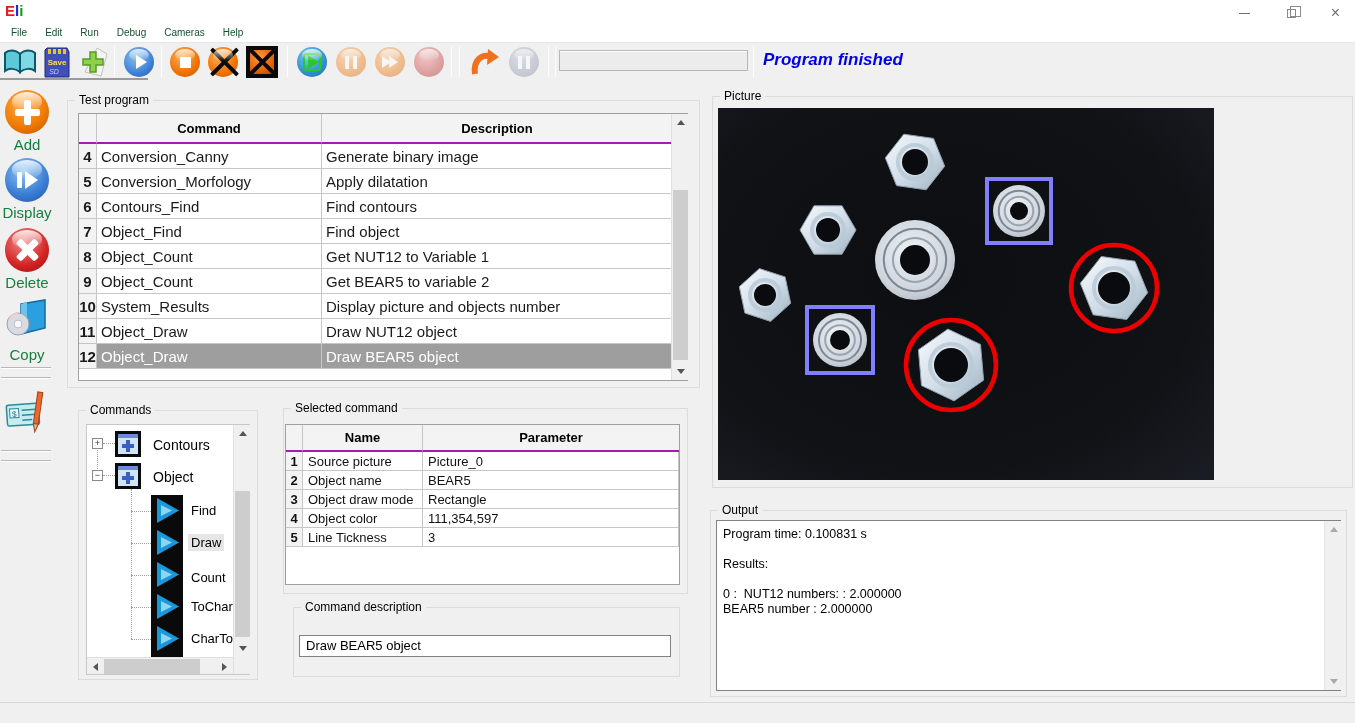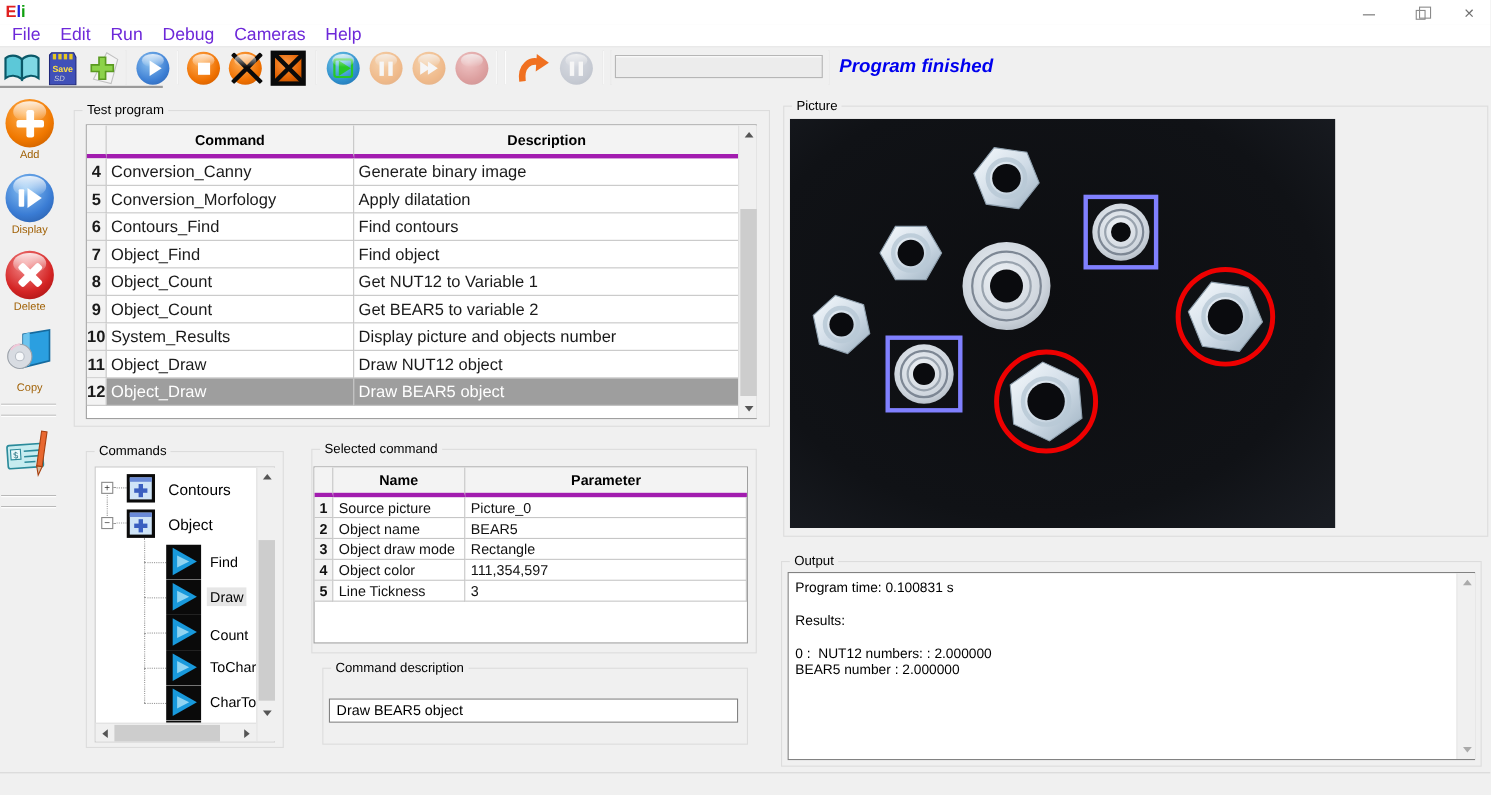--- a/index.html
+++ b/index.html
@@ -11,21 +11,21 @@
   
   .titlebar { left:0; top:0; width:1355px; height:22px; background:#fff; }
   .logo { left:5px; top:2px; font-size:15px; font-weight:900; letter-spacing:0px; }
   .winbtn { top:0; width:45px; height:26px; display:flex; align-items:center; justify-content:center; color:#707070; }
   .min-glyph { width:11px; height:1px; background:#707070; }
   .restore-glyph { width:9px; height:9px; border:1px solid #8a8a8a; background:#fff; position:relative; }
   .restore-glyph::before { content:''; position:absolute; left:2px; top:-4px; width:9px; height:9px; border:1px solid #8a8a8a; border-left-width:1px; background:transparent; }
   .close-glyph { font-size:16px; color:#707070; line-height:16px; }
 
   .menubar { left:0; top:22px; width:1355px; height:20px; background:#fff; display:flex; align-items:center; padding-left:2px; }
-  .menu-item { font-size:16px; color:#6d28d9; padding:0 9px; }
+  .menu-item { font-size:10px; color:#14532d; padding:0 9px; }
 
   
   .toolbar { left:0; top:42px; width:1355px; height:38px; background:#f0f0f0; border-top:1px solid #e6e6e6; }
   .tbi { position:absolute; top:45px; width:36px; height:34px; display:flex; align-items:center; justify-content:center; }
   .tbsep { position:absolute; top:46px; width:1px; height:31px; background:#c6c6c6; border-right:1px solid #fdfdfd; }
   .circ { width:30px; height:30px; border-radius:50%; position:relative; display:flex; align-items:center; justify-content:center; overflow:visible; }
   .circ::after { content:''; position:absolute; left:16%; top:5%; width:68%; height:42%; border-radius:50%; background:linear-gradient(rgba(255,255,255,.8),rgba(255,255,255,0)); pointer-events:none; }
   .c-blue   { background:radial-gradient(circle at 40% 32%, #8cc2f0, #3d7fd4 62%, #2a5ca8); }
   .c-orange { background:radial-gradient(circle at 40% 32%, #ffb05a, #ef7000 62%, #c25400); }
   .c-teal   { background:radial-gradient(circle at 40% 32%, #7fd0ea, #2d8ecc 62%, #1f6aa8); }
@@ -43,41 +43,41 @@
   .r45 { transform:rotate(45deg); } .r135 { transform:rotate(-45deg); }
   .blacksq { width:32px; height:32px; background:#0a0a0a; position:relative; display:flex; align-items:center; justify-content:center; }
   .blacksq .inner { width:24px; height:24px; background:radial-gradient(circle at 40% 32%, #ff9840, #e06000 65%, #a84800); }
   .dis { opacity:.42; }
   .progressbar { left:559px; top:50px; width:189px; height:21px; border:1px solid #b6b6b6; background:#ececec; box-shadow:inset 0 1px 0 #fff; }
   .status-text { left:763px; top:50px; font-size:17px; font-weight:bold; font-style:italic; color:#0000ee; }
   .tb-underline { left:0; top:78px; width:148px; height:2px; background:#9a9a9a; }
 
   
   .side-btn { left:0; width:54px; text-align:center; }
-  .side-label { font-size:10px; color:#a16207; margin-top:2px; }
+  .side-label { font-size:15px; color:#15803d; margin-top:2px; }
   .bigcirc { width:44px; height:44px; border-radius:50%; margin:0 auto; position:relative; display:flex; align-items:center; justify-content:center; }
   .bigcirc::after { content:''; position:absolute; left:16%; top:4%; width:68%; height:44%; border-radius:50%; background:linear-gradient(rgba(255,255,255,.85),rgba(255,255,255,0)); }
   .b-orange { background:radial-gradient(circle at 42% 30%, #ffb050, #f07800 60%, #b85400); }
   .b-blue   { background:radial-gradient(circle at 42% 30%, #8cc4f4, #3a7cd4 60%, #24549c); }
   .b-red    { background:radial-gradient(circle at 42% 30%, #f48c8c, #d42424 60%, #960e0e); }
   .plus-v { position:absolute; left:19px; top:10px; width:7px; height:25px; background:#fff; border-radius:2px; }
   .plus-h { position:absolute; left:10px; top:19px; width:25px; height:7px; background:#fff; border-radius:2px; }
   .xv { position:absolute; left:19px; top:9px; width:7px; height:26px; background:#fff; border-radius:2px; }
   .chg-bar { width:5px; height:16px; background:#fff; margin-right:3px; border-radius:1px; }
   .chg-tri { width:0; height:0; border-left:13px solid #fff; border-top:9px solid transparent; border-bottom:9px solid transparent; }
   .side-divider { left:1px; width:50px; height:2px; border-top:1px solid #b8b8b8; border-bottom:1px solid #fff; }
 
   
   .groupbox { position:absolute; border:1px solid #dcdcdc; }
   .gb-label { position:absolute; top:-8px; left:7px; background:#f0f0f0; padding:0 4px; font-size:12px; color:#000; white-space:nowrap; }
 
   
   .grid { position:absolute; background:#fff; border:1px solid #9f9f9f; }
   .g-head { display:flex; font-weight:bold; background:#f3f3f3; }
-  .g-head .cell { border-bottom:4px solid #a21caf; }
+  .g-head .cell { border-bottom:2px solid #a21caf; }
   .cell { border-right:1px solid #c6c6c6; overflow:hidden; white-space:nowrap; }
   .trow { display:flex; }
   .trow .cell { border-bottom:1px solid #c6c6c6; }
   .num { background:#f3f3f3; font-weight:bold; font-size:12px; display:flex; align-items:center; justify-content:center; }
   .hc { display:flex; align-items:center; justify-content:center; font-size:13px; }
   .tp-row .cell { height:25px; font-size:15px; color:#1a1a1a; display:flex; align-items:center; padding:0 0 0 4px; }
   .tp-row .num { padding:0; }
   .tp-row.selected .c-txt { background:#9e9e9e; color:#fff; }
   .sc-row .cell { height:19px; font-size:13px; color:#111; display:flex; align-items:center; padding:0 0 0 5px; }
   .sc-row .num { padding:0; }

